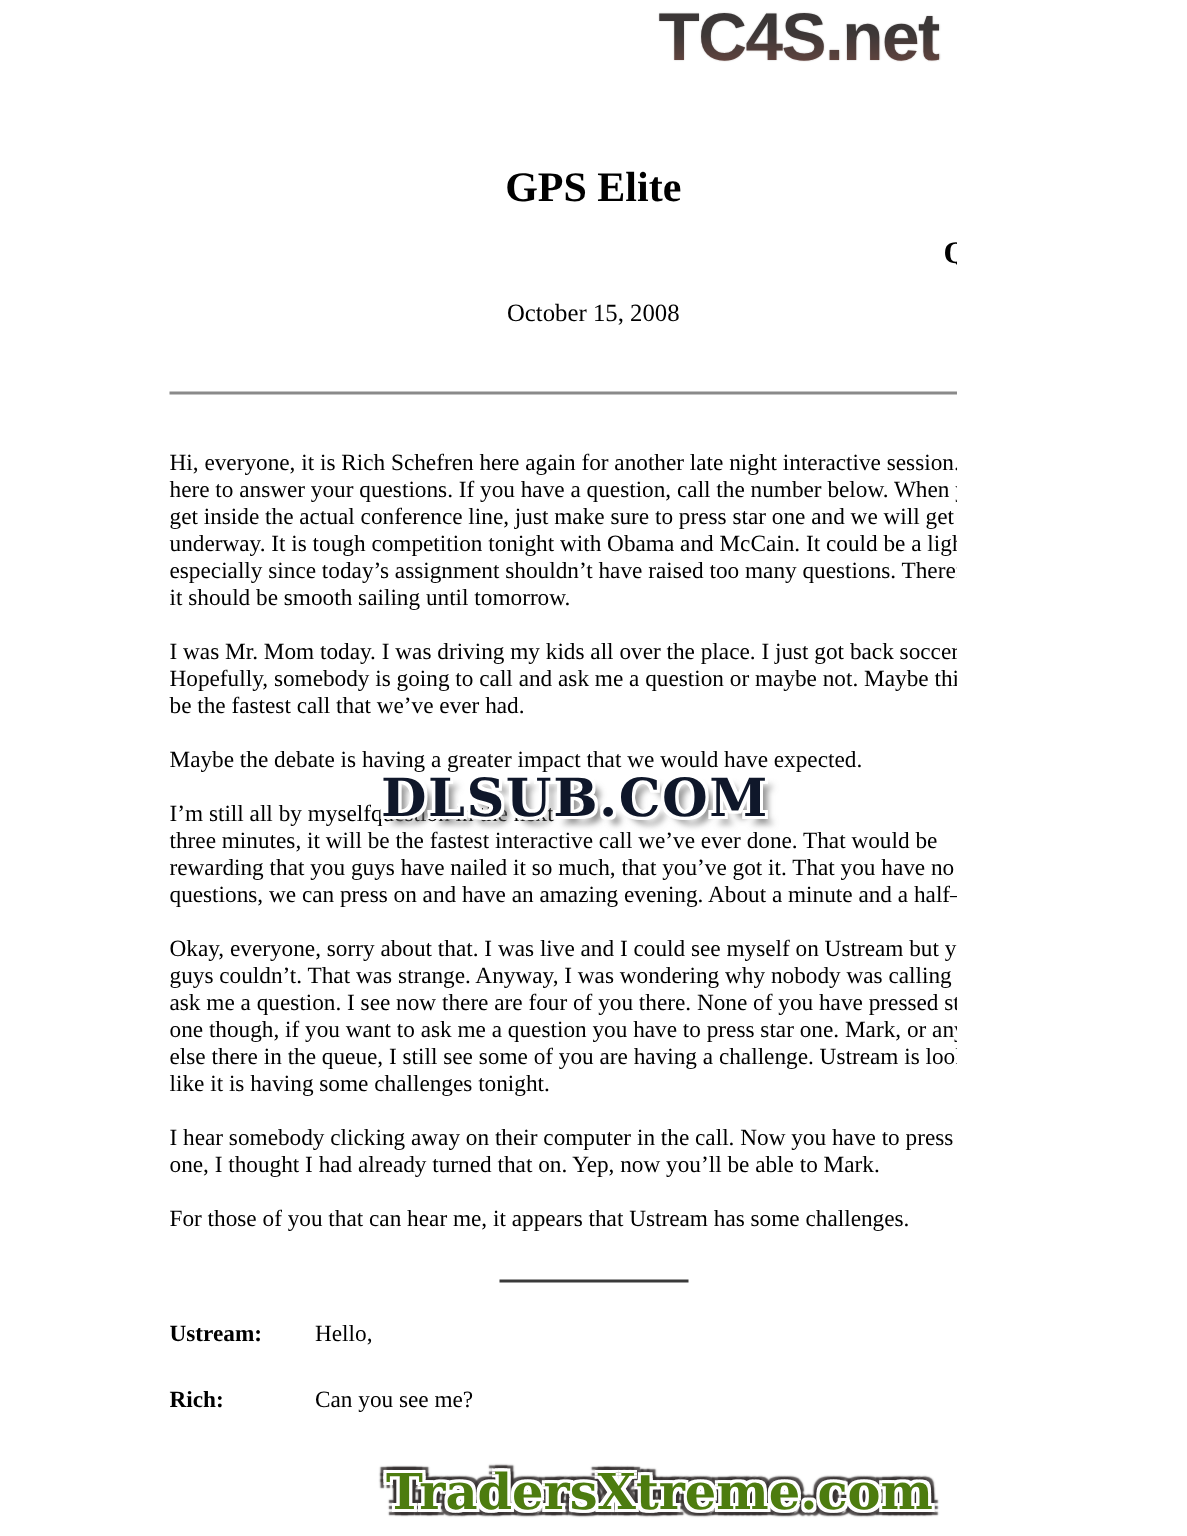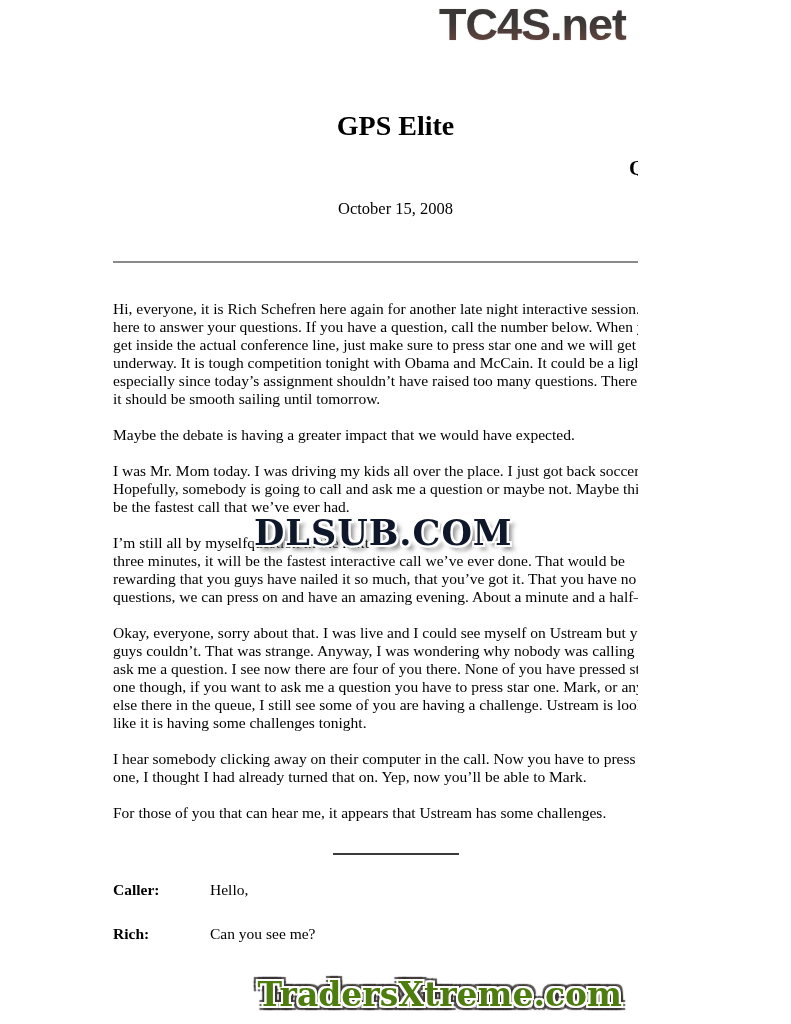--- a/index.html
+++ b/index.html
@@ -158,43 +158,43 @@
     <h1 class="doc-title">GPS Elite</h1>
 
     <h2 class="doc-subtitle">Q&amp;A</h2>
 
     <div class="doc-date">October 15, 2008</div>
 
     <hr class="rule-full">
 
     <p class="para first">Hi, everyone, it is Rich Schefren here again for another late night interactive session. I am here to answer your questions. If you have a question, call the number below. When you get inside the actual conference line, just make sure to press star one and we will get underway. It is tough competition tonight with Obama and McCain. It could be a light call especially since today’s assignment shouldn’t have raised too many questions. Therefore, it should be smooth sailing until tomorrow.</p>
 
+    <p class="para">I was Mr. Mom today. I was driving my kids all over the place. I just got back soccer. Hopefully, somebody is going to call and ask me a question or maybe not. Maybe this will be the fastest call that we’ve ever had.</p>
+
     <p class="para">Maybe the debate is having a greater impact that we would have expected.</p>
-
-    <p class="para">I was Mr. Mom today. I was driving my kids all over the place. I just got back soccer. Hopefully, somebody is going to call and ask me a question or maybe not. Maybe this will be the fastest call that we’ve ever had.</p>
 
     <div class="split-para">
       <div class="split-line">
         <span>I’m still all by myself</span>
         <span>question in the next</span>
         <span class="watermark-center">DLSUB.COM</span>
       </div>
       <div>three minutes, it will be the fastest interactive call we’ve ever done. That would be rewarding that you guys have nailed it so much, that you’ve got it. That you have no questions, we can press on and have an amazing evening. About a minute and a half—</div>
     </div>
 
     <p class="para">Okay, everyone, sorry about that. I was live and I could see myself on Ustream but you guys couldn’t. That was strange. Anyway, I was wondering why nobody was calling in to ask me a question. I see now there are four of you there. None of you have pressed star one though, if you want to ask me a question you have to press star one. Mark, or anyone else there in the queue, I still see some of you are having a challenge. Ustream is looking like it is having some challenges tonight.</p>
 
     <p class="para">I hear somebody clicking away on their computer in the call. Now you have to press star one, I thought I had already turned that on. Yep, now you’ll be able to Mark.</p>
 
     <p class="para">For those of you that can hear me, it appears that Ustream has some challenges.</p>
 
     <hr class="section-divider">
 
     <div class="dialogue-row">
-      <span class="speaker">Caller:</span><span>Hello,</span>
+      <span class="speaker">Ustream:</span><span>Hello,</span>
     </div>
 
     <div class="dialogue-row">
       <span class="speaker">Rich:</span><span>Can you see me?</span>
     </div>
 
   </div>
 
   <div class="watermark-bottom">TradersXtreme.com</div>
 

